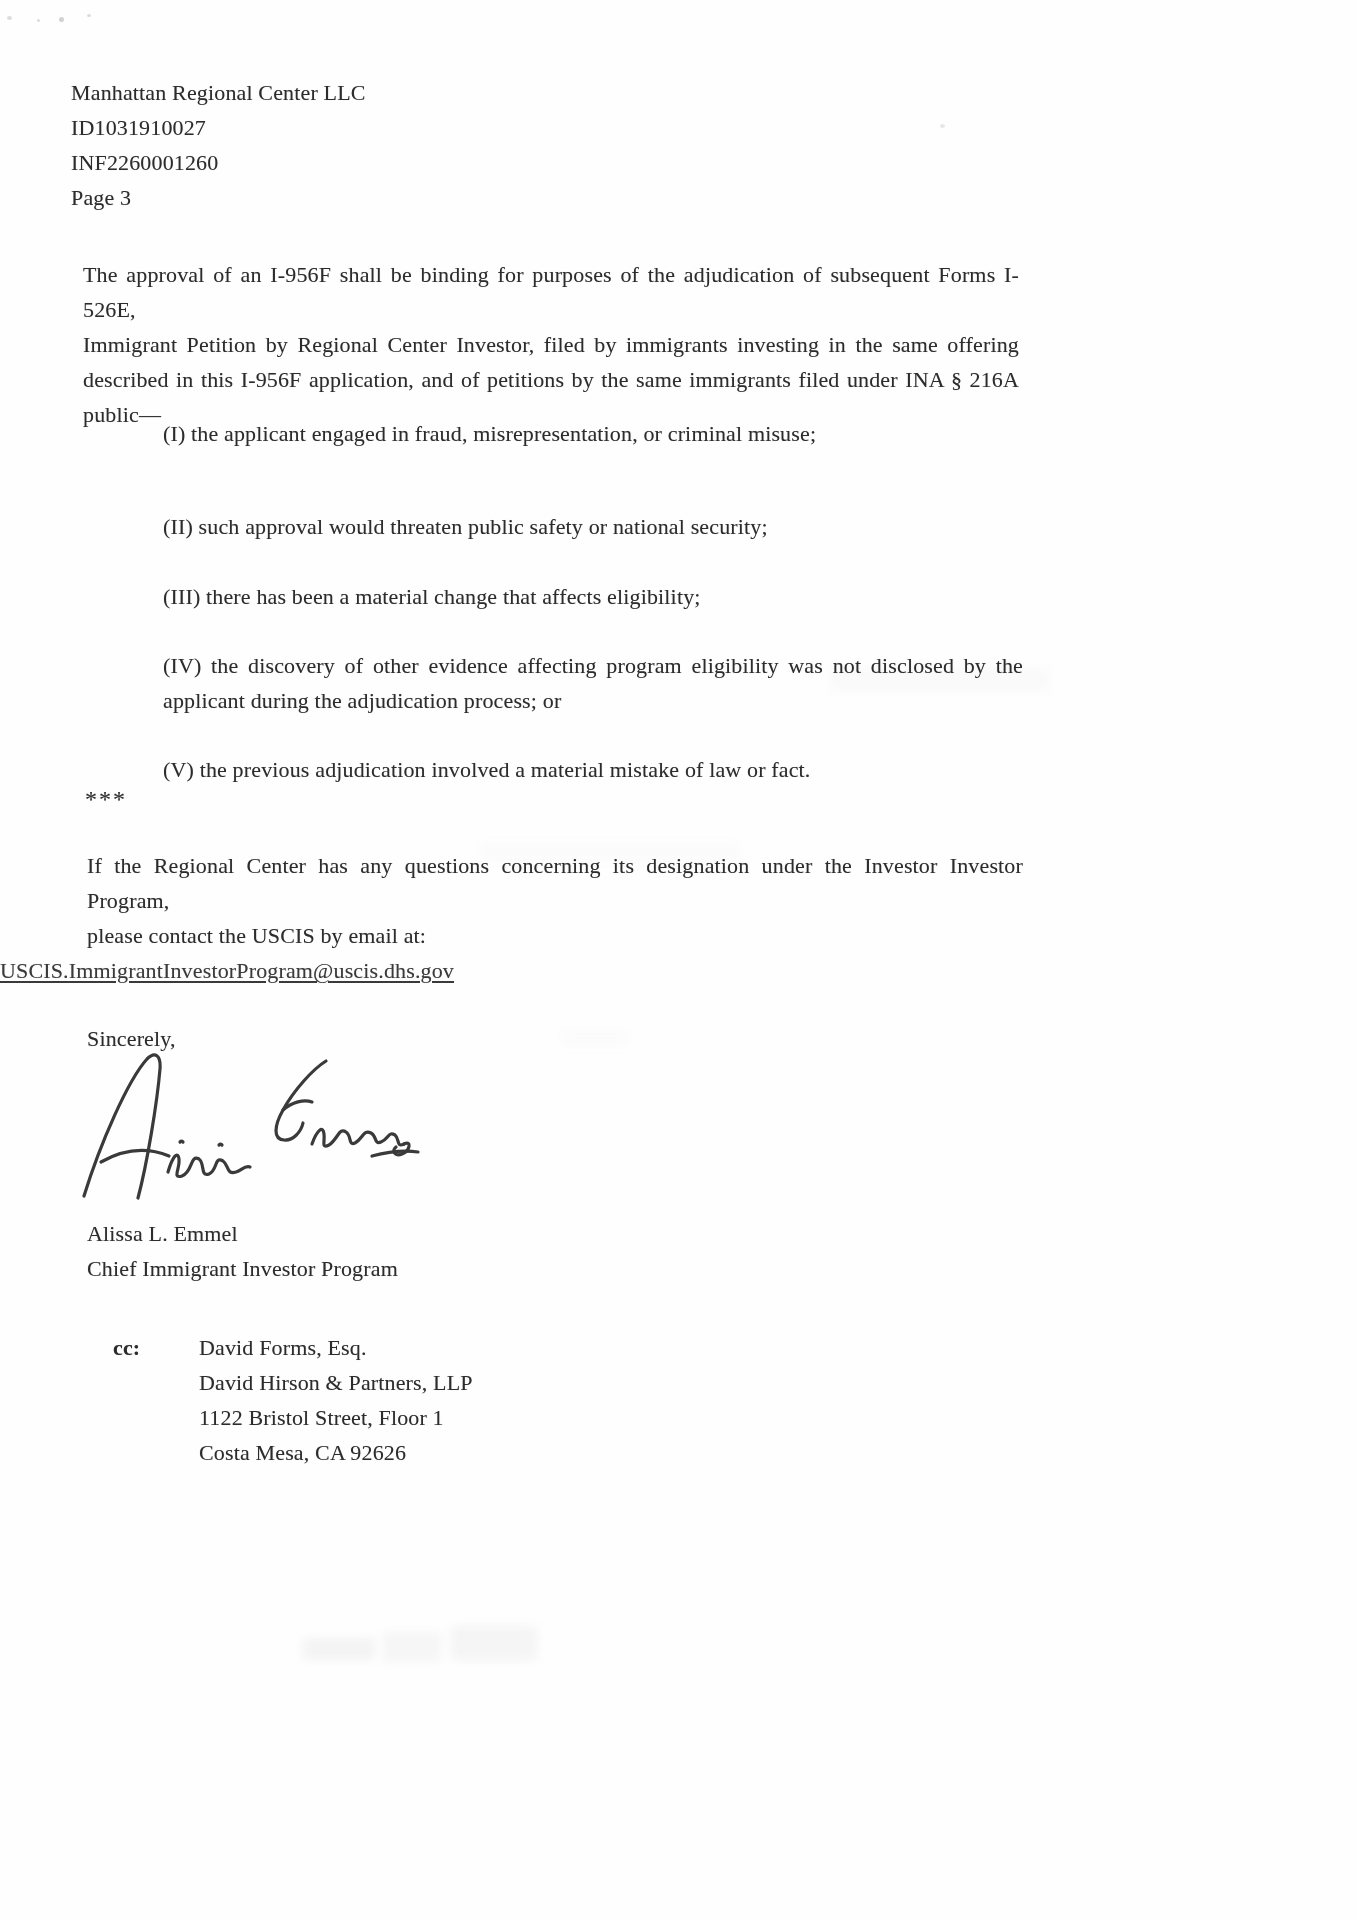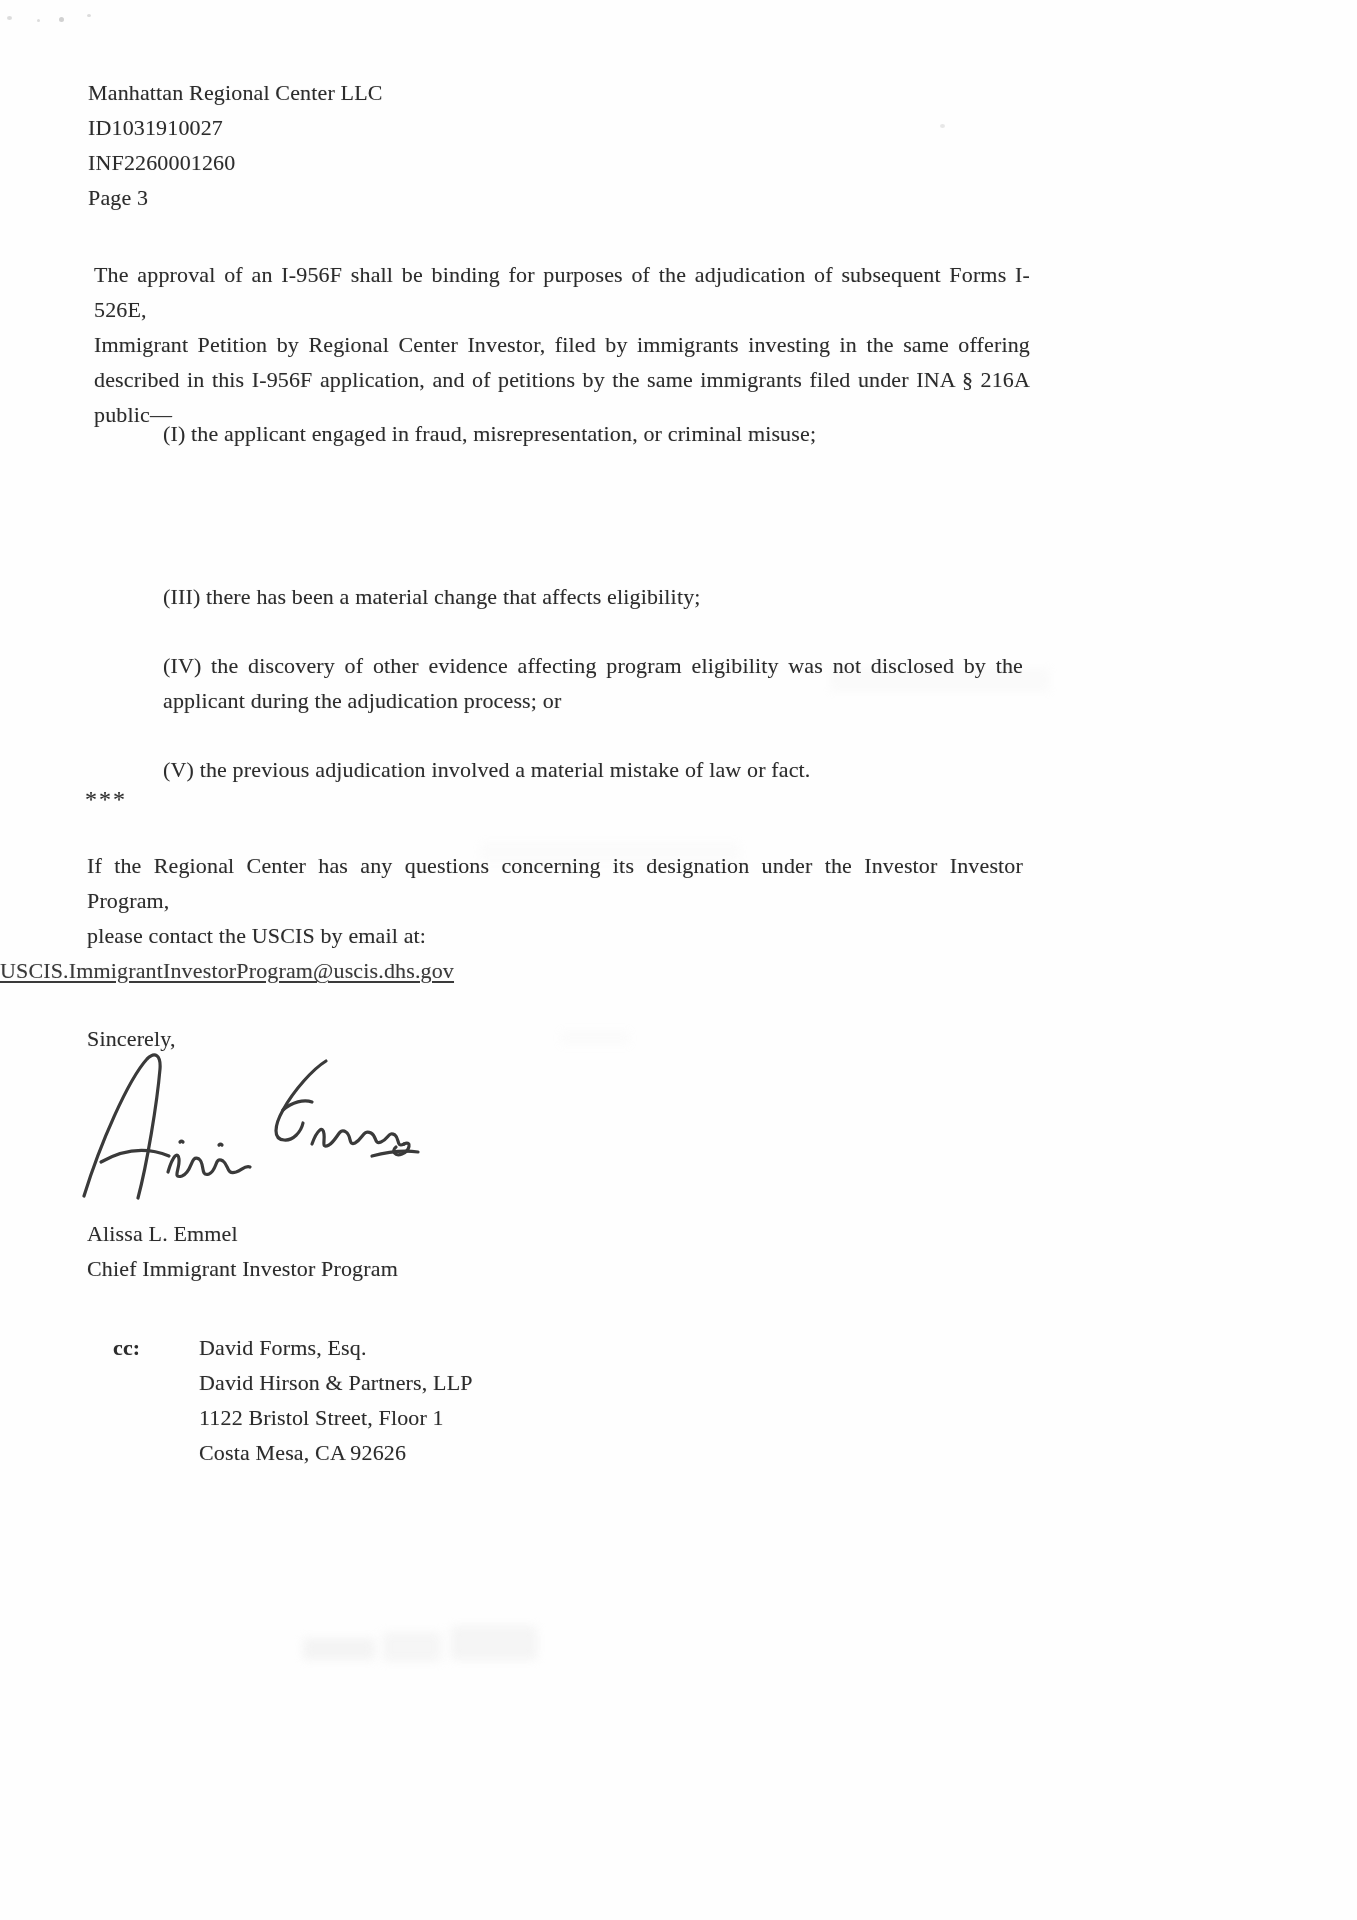--- a/index.html
+++ b/index.html
@@ -32,35 +32,36 @@
 
   <div class="speck" style="left:7px;top:16px;width:5px;height:4px;"></div>
   <div class="speck" style="left:37px;top:19px;width:3px;height:3px;"></div>
   <div class="speck" style="left:59px;top:17px;width:5px;height:5px;opacity:.6;"></div>
   <div class="speck" style="left:87px;top:14px;width:4px;height:3px;"></div>
   <div class="speck" style="left:940px;top:124px;width:5px;height:4px;opacity:.3;"></div>
   <div class="artifact" style="left:830px;top:668px;width:220px;height:24px;opacity:.10;"></div>
   <div class="artifact" style="left:480px;top:842px;width:260px;height:20px;opacity:.08;"></div>
   <div class="artifact" style="left:560px;top:1030px;width:70px;height:16px;opacity:.07;"></div>
 
-  <div class="t" style="left:88px;top:75px;">
+  <div class="t" style="left:71px;top:75px;">
     <span class="ln">Manhattan Regional Center LLC</span>
     <span class="ln">ID1031910027</span>
     <span class="ln">INF2260001260</span>
     <span class="ln">Page 3</span>
   </div>
 
-  <div class="t" style="left:94px;top:257px;width:936px;">
+  <div class="t" style="left:83px;top:257px;width:936px;">
     <span class="ln jl-last">The approval of an I-956F shall be binding for purposes of the adjudication of subsequent Forms I-526E,</span>
     <span class="ln jl-last">Immigrant Petition by Regional Center Investor, filed by immigrants investing in the same offering</span>
     <span class="ln jl-last">described in this I-956F application, and of petitions by the same immigrants filed under INA § 216A</span>
     <span class="ln">public—</span>
   </div>
 
   <div class="t" style="left:163px;top:416px;width:870px;">(I) the applicant engaged in fraud, misrepresentation, or criminal misuse;</div>
+  <div class="t" style="left:163px;top:509px;width:870px;">(II) such approval would threaten public safety or national security;</div>
   <div class="t" style="left:163px;top:648px;width:860px;">
     <span class="ln jl-last">(IV) the discovery of other evidence affecting program eligibility was not disclosed by the</span>
     <span class="ln">applicant during the adjudication process; or</span>
   </div>
   <div class="t" style="left:163px;top:579px;width:870px;">(III) there has been a material change that affects eligibility;</div>
   <div class="t" style="left:163px;top:752px;width:870px;">(V) the previous adjudication involved a material mistake of law or fact.</div>
 
   <div class="t" style="left:85px;top:782px;font-size:24px;letter-spacing:2px;">***</div>
 
   <div class="t" style="left:87px;top:848px;width:936px;">

